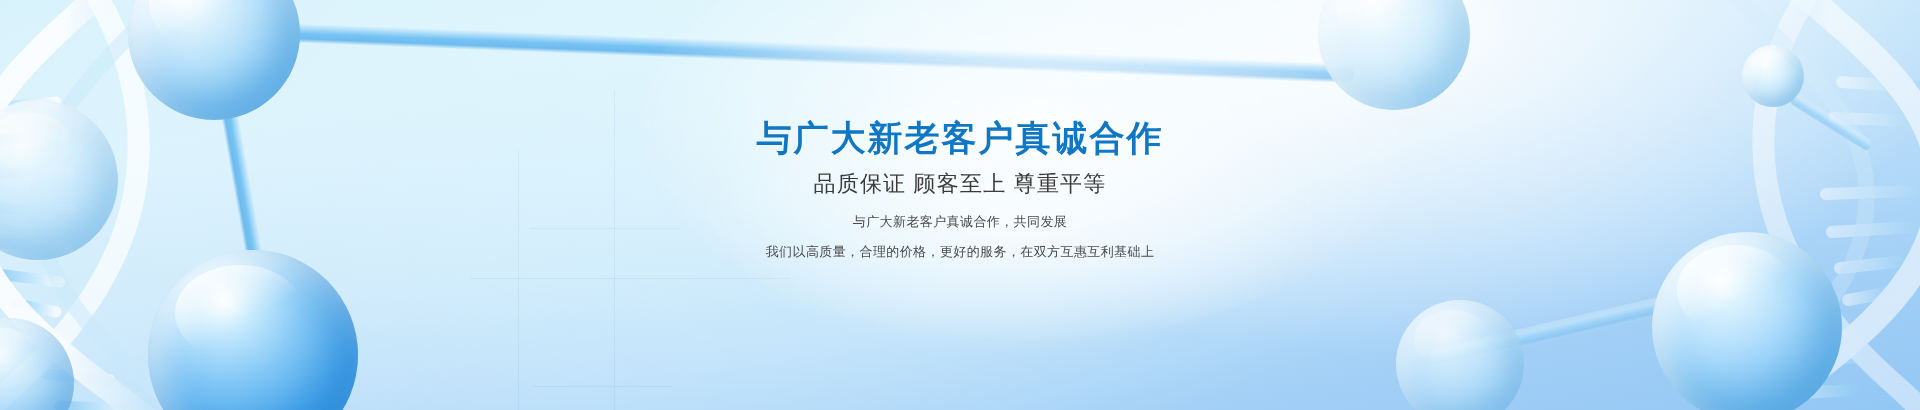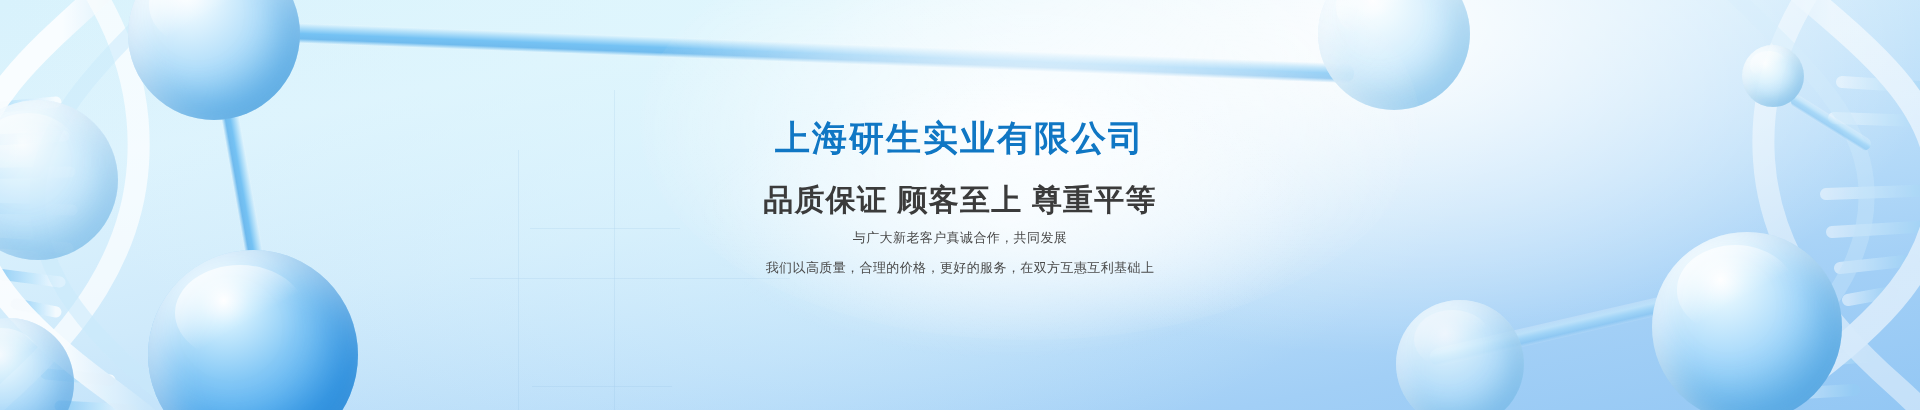--- a/index.html
+++ b/index.html
@@ -202,23 +202,23 @@
   .title {
     font-size:35px;
     font-weight:bold;
     color:#1077c4;
     letter-spacing:2.0px;
     line-height:44px;
     white-space:nowrap;
     text-shadow:0 1px 2px rgba(255,255,255,.65);
   }
   .subtitle {
-    margin-top:20px;
-    font-size:30px;
-    font-weight:700;
+    margin-top:4px;
+    font-size:22px;
+    font-weight:400;
     color:#3b3b3b;
     letter-spacing:1.2px;
     line-height:40px;
     white-space:nowrap;
   }
   .desc {
     margin-top:6px;
     font-size:13px;
     color:#4a4a4a;
     line-height:24px;
@@ -320,19 +320,19 @@
     <div class="atom atom-c"></div>
     <div class="atom atom-h"></div>
     <div class="atom atom-d"></div>
     <div class="atom atom-e"></div>
 
     <div class="glow"></div>
     <div class="glow2"></div>
   </div>
 
   <div class="copy">
-    <div class="title">上海研生实业有限公司</div>
+    <div class="title">与广大新老客户真诚合作</div>
     <div class="subtitle">品质保证 顾客至上 尊重平等</div>
     <div class="desc">与广大新老客户真诚合作，共同发展</div>
     <div class="desc">我们以高质量，合理的价格，更好的服务，在双方互惠互利基础上</div>
   </div>
 
 </div>
 
 </body></html>

